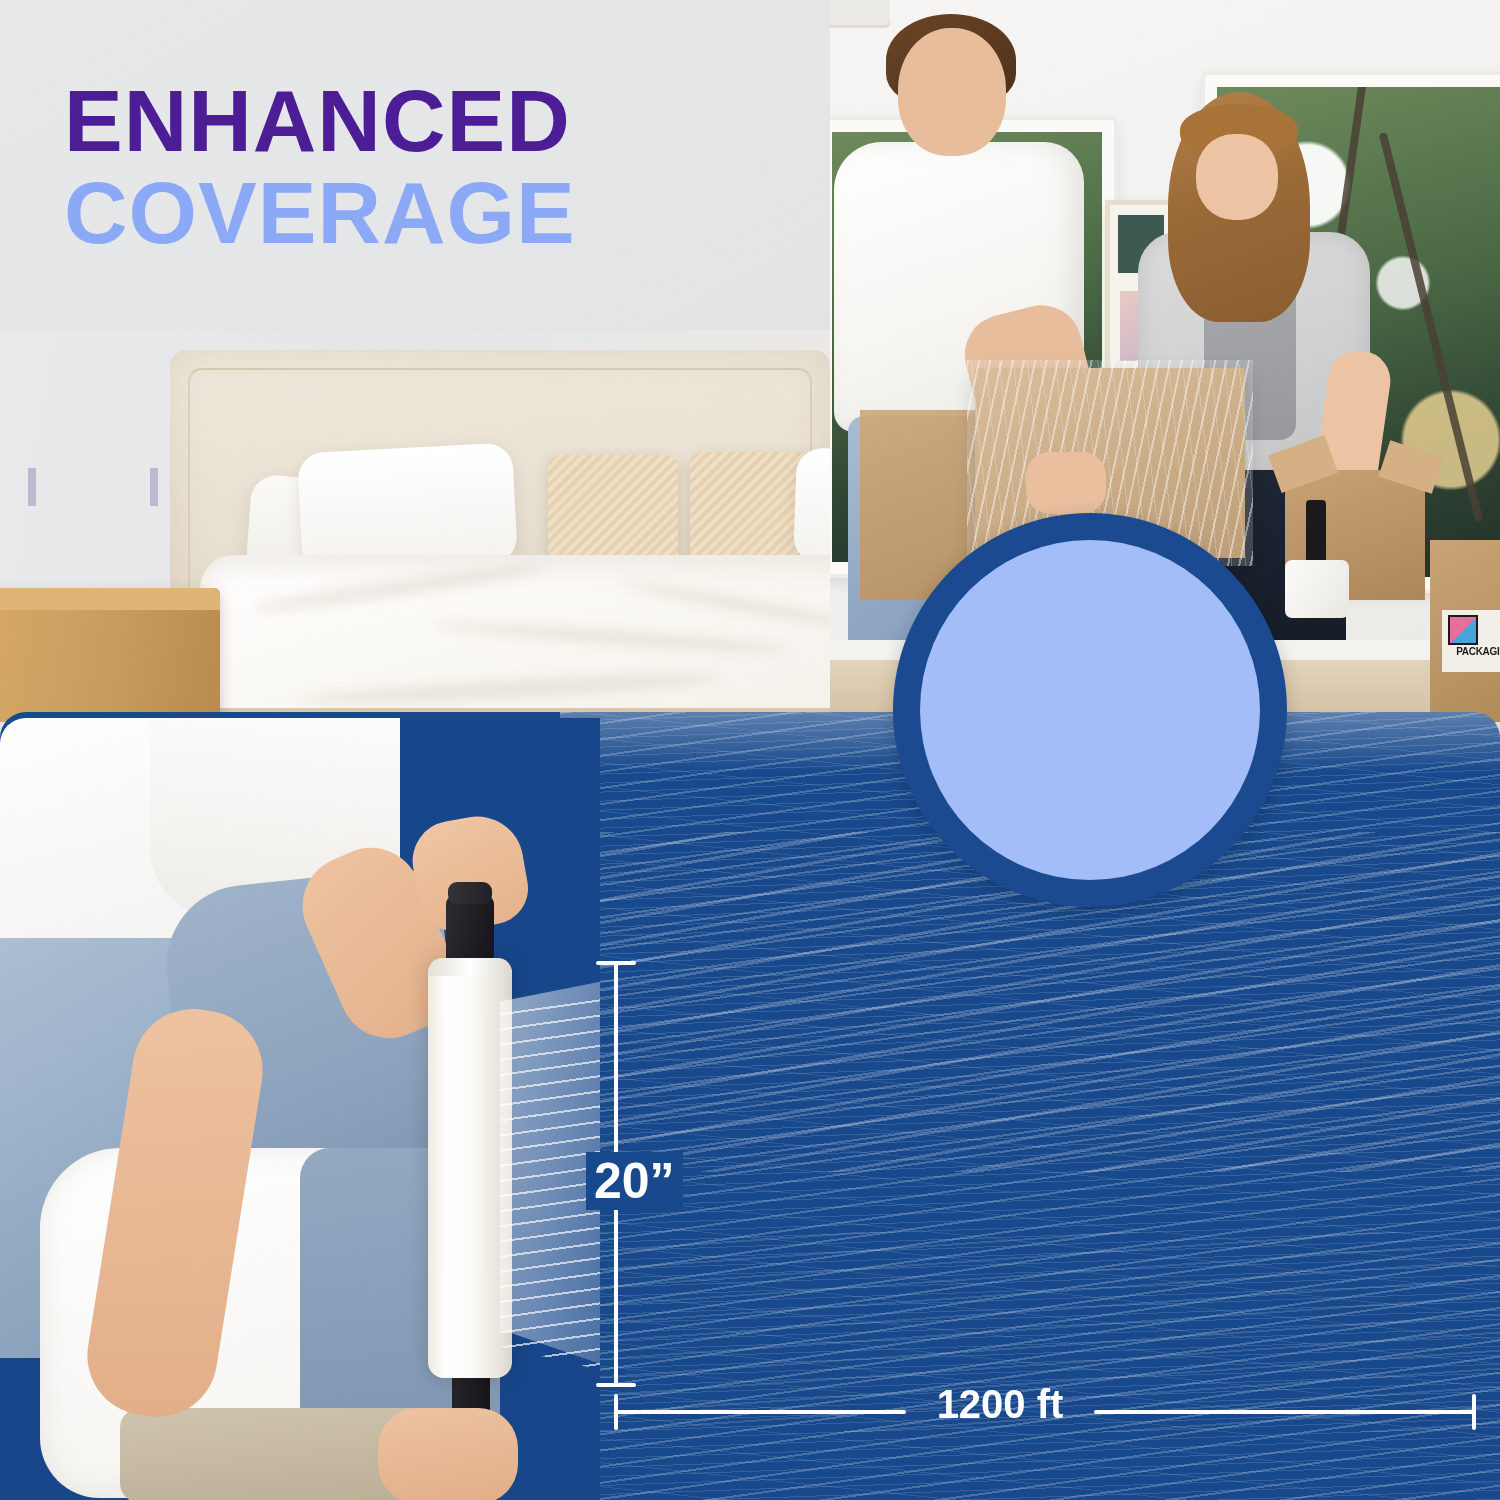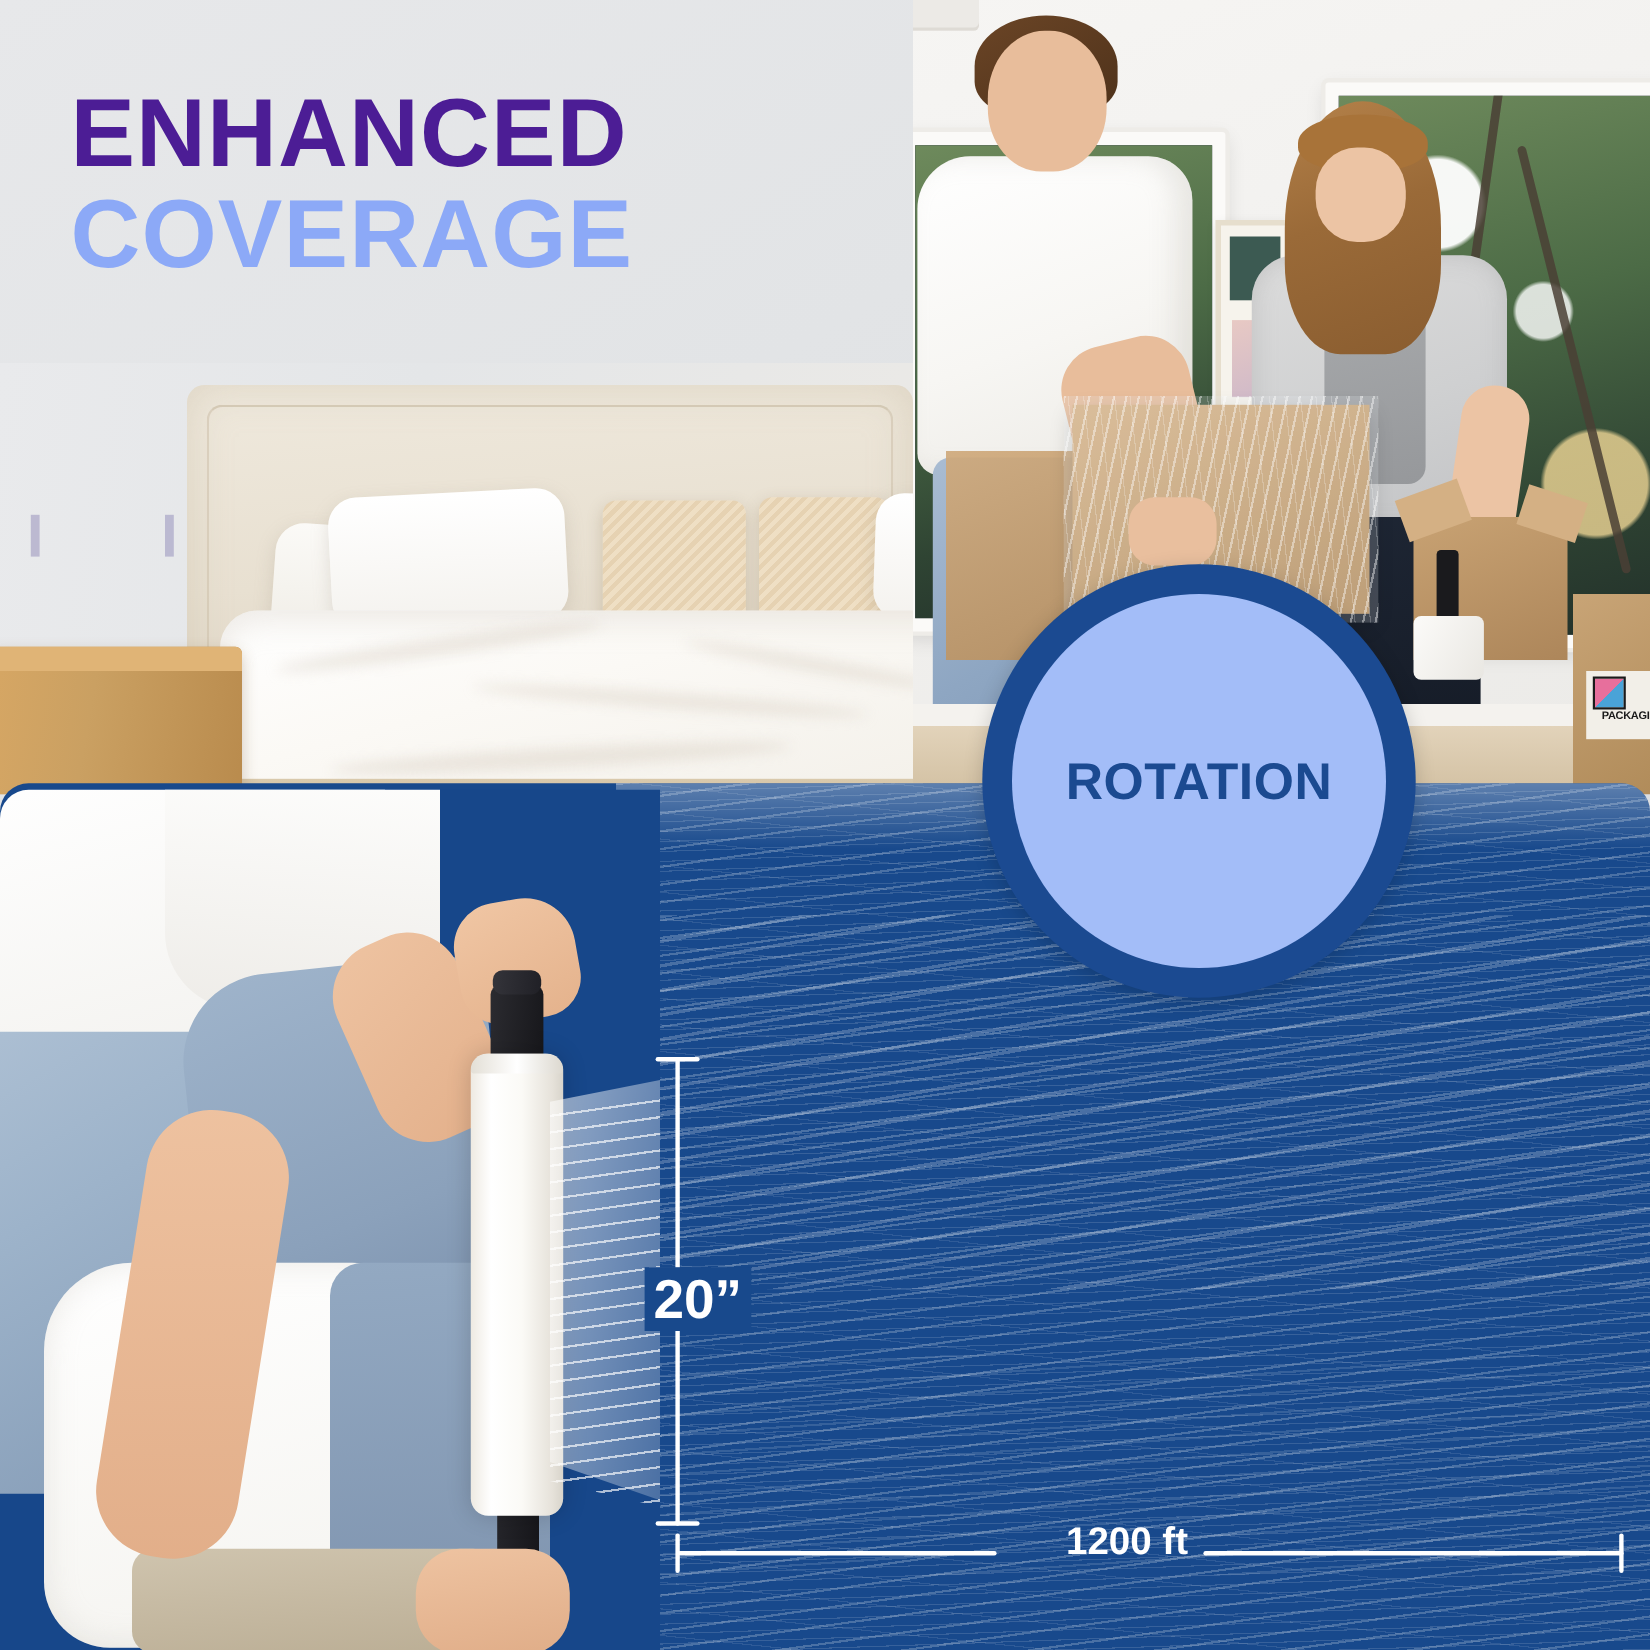--- a/index.html
+++ b/index.html
@@ -218,22 +218,22 @@
   
   .vmeas{position:absolute;left:614px;top:963px;width:4px;height:424px;background:#ffffff;border-radius:2px;}
   .vcap-t{position:absolute;left:596px;top:961px;width:40px;height:4px;background:#ffffff;border-radius:2px;}
   .vcap-b{position:absolute;left:596px;top:1383px;width:40px;height:4px;background:#ffffff;border-radius:2px;}
   .vlabel{position:absolute;left:586px;top:1152px;font-size:50px;font-weight:bold;color:#ffffff;
     background:#18498c;padding:0 8px;}
   .hmeas-l{position:absolute;left:616px;top:1410px;width:290px;height:4px;background:#ffffff;border-radius:2px;}
   .hmeas-r{position:absolute;left:1094px;top:1410px;width:382px;height:4px;background:#ffffff;border-radius:2px;}
   .hcap-l{position:absolute;left:614px;top:1394px;width:4px;height:36px;background:#ffffff;border-radius:2px;}
   .hcap-r{position:absolute;left:1472px;top:1394px;width:4px;height:36px;background:#ffffff;border-radius:2px;}
-  .hlabel{position:absolute;left:920px;top:1382px;font-size:35px;font-weight:bold;color:#ffffff;
-    width:160px;text-align:right;}
+  .hlabel{position:absolute;left:920px;top:1382px;font-size:40px;font-weight:bold;color:#ffffff;
+    width:160px;text-align:center;}
 </style>
 </head>
 <body>
 
 <div class="stage">
 
   <div class="top-bg"></div>
 
   <div class="bedroom">
     <div class="wall-bd"></div>
@@ -337,21 +337,20 @@
   <div class="vlabel">20”</div>
 
   <div class="hcap-l"></div>
   <div class="hmeas-l"></div>
   <div class="hlabel">1200 ft</div>
   <div class="hmeas-r"></div>
   <div class="hcap-r"></div>
 
   <div class="badge">
     <div class="badge-in">
-      <div class="badge-line bl-b">ROTATION</div>
     </div>
   </div>
 
   <div class="headline">
     <div class="hl hl1">ENHANCED</div>
     <div class="hl hl2">COVERAGE</div>
   </div>
 
 </div>
 

